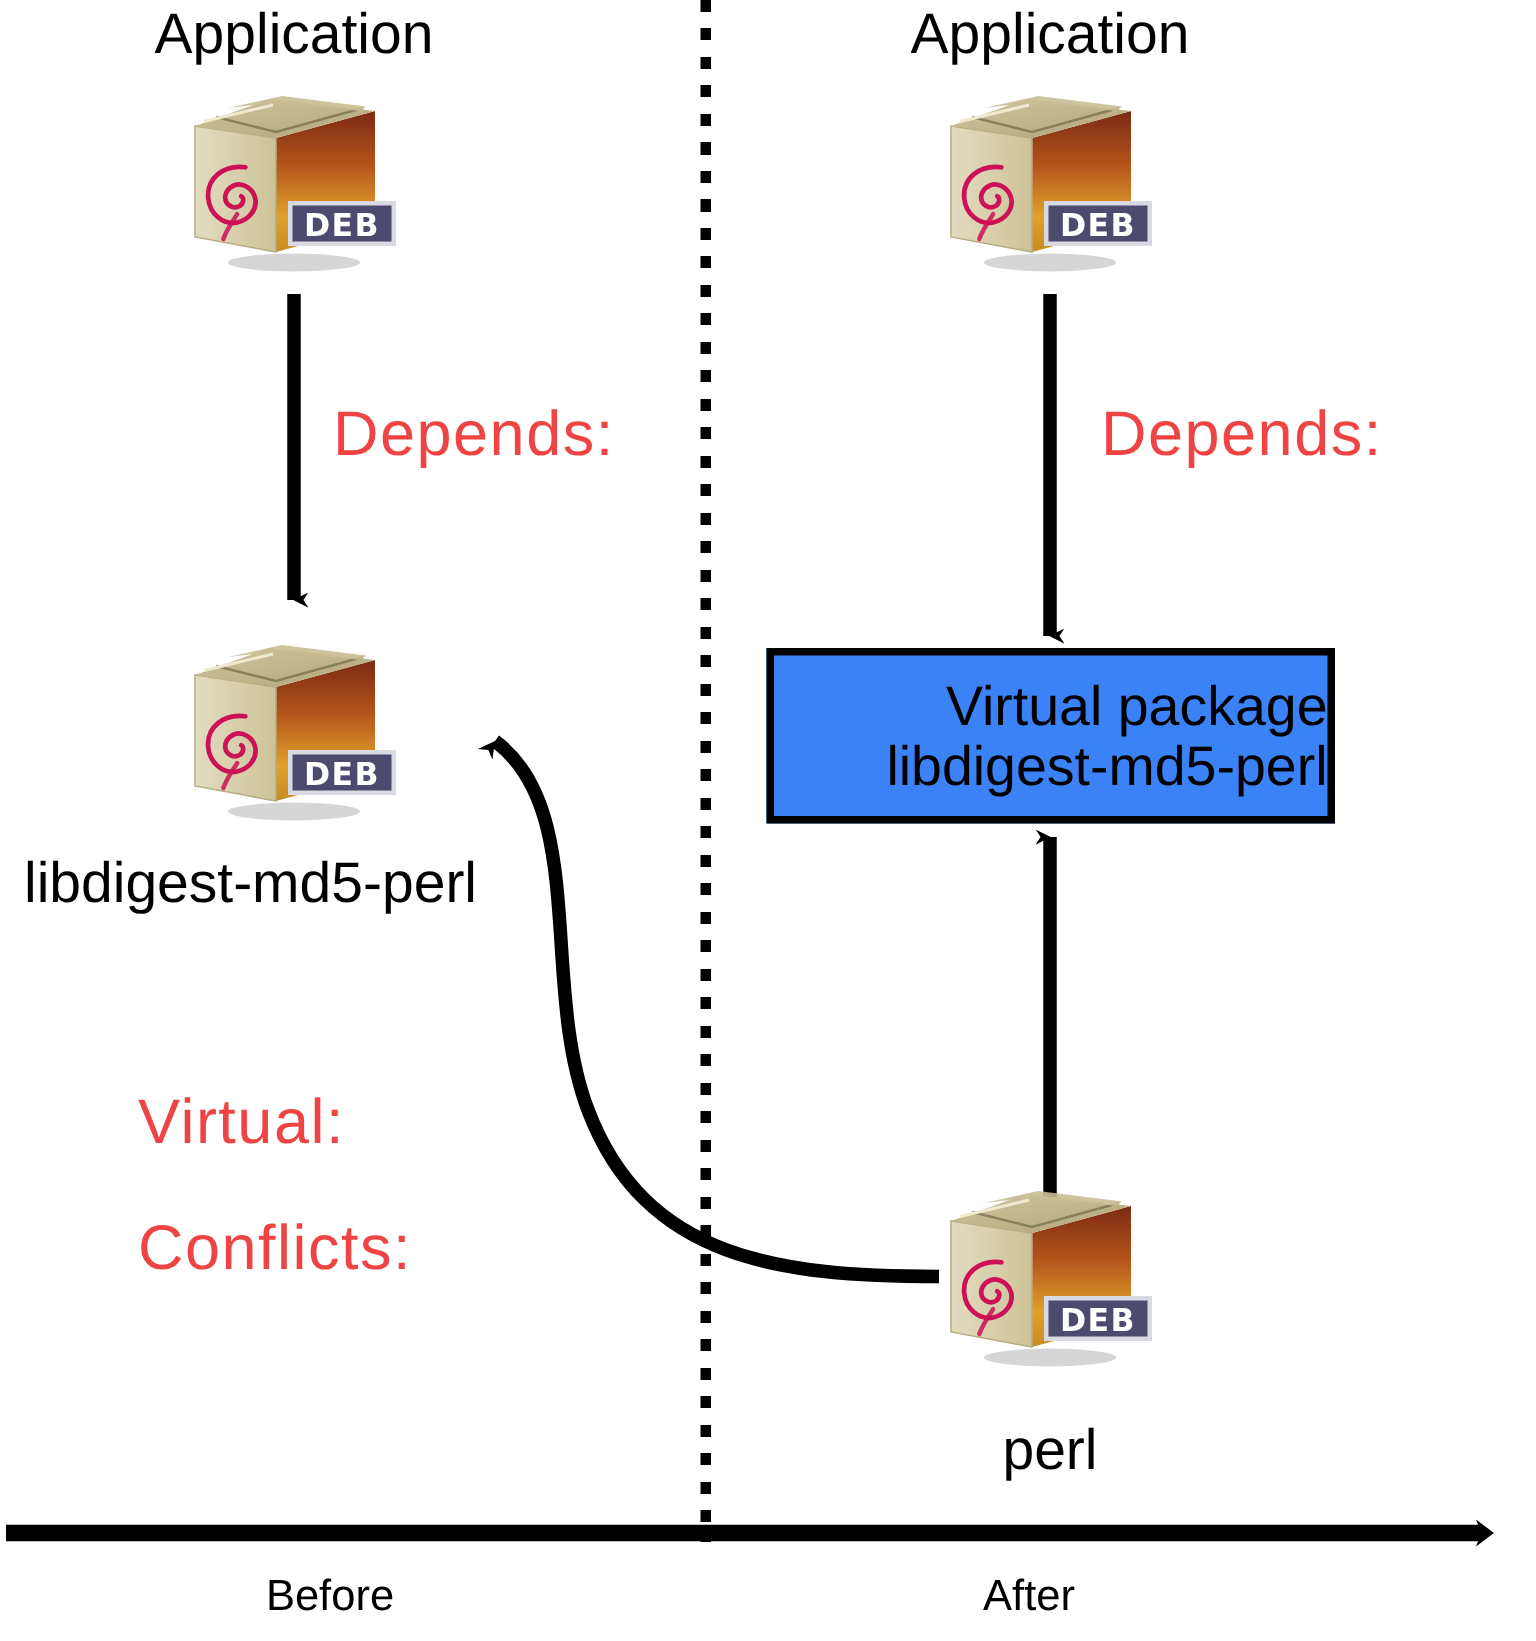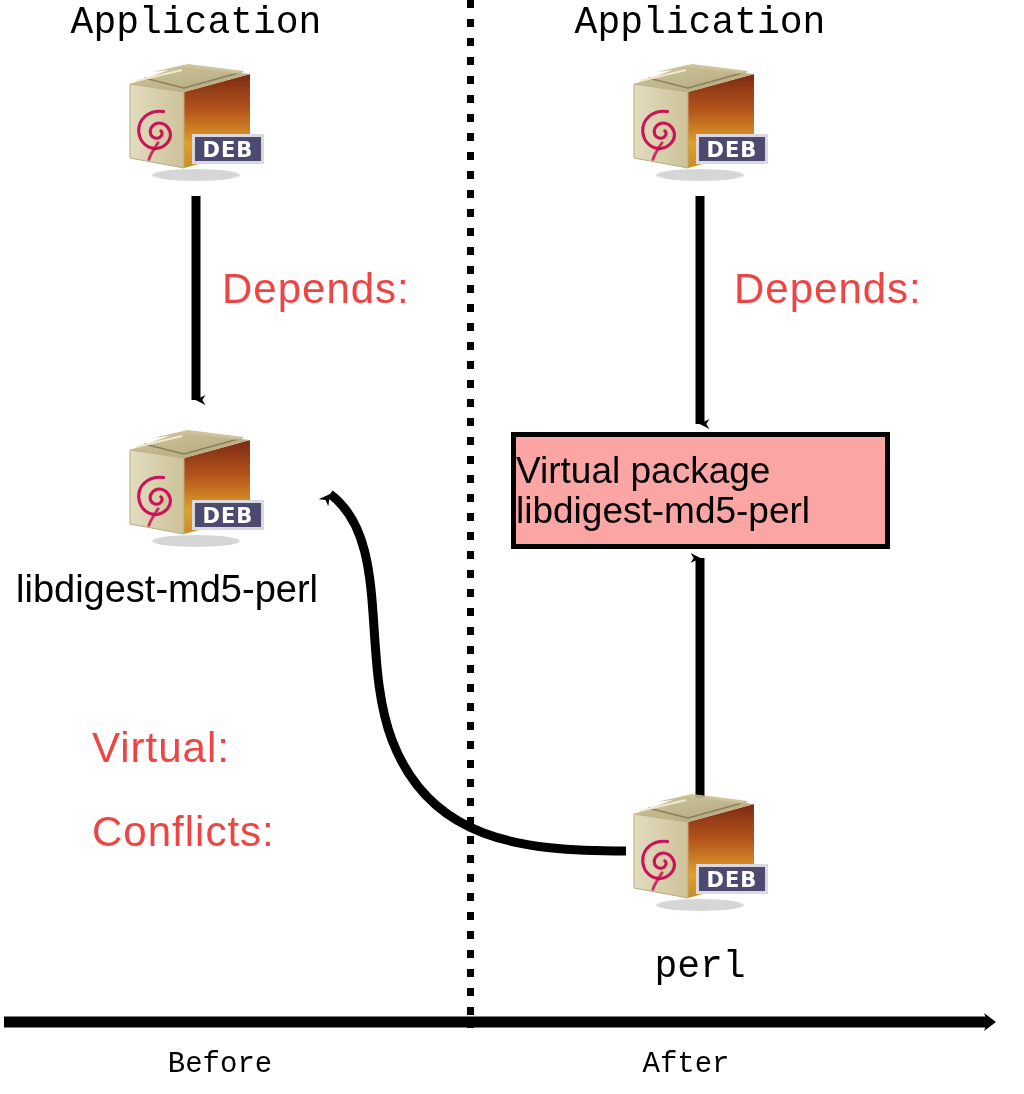--- a/index.html
+++ b/index.html
@@ -21,21 +21,20 @@
   .lbl {
     position: absolute;
     font-family: "Liberation Sans", sans-serif;
     color: #000;
     white-space: nowrap;
     line-height: 1;
   }
   .lbl-center {
     text-align: center;
     transform: translateX(-50%);
-    font-family: Liberation Mono, monospace;
   }
   .mono {
     position: absolute;
     font-family: Liberation Sans, sans-serif;
     color: #ef4444;
     white-space: nowrap;
     line-height: 1;
     letter-spacing: 1px;
   }
   .title {
@@ -57,24 +56,24 @@
     width: 148px;
     height: 120px;
   }
   .pkg svg { display: block; width: 148px; height: 120px; }
 
   
   .vbox {
     position: absolute;
     box-sizing: border-box;
     border: 5px solid #000;
-    background: #fca5a5;
+    background: #3b82f6;
     display: flex;
     flex-direction: column;
-    align-items: flex-start;
+    align-items: flex-end;
     justify-content: center;
   }
   .vbox-line {
     font-size: 37px;
     line-height: 1.08;
     color: #000;
     white-space: nowrap;
   }
 
   

